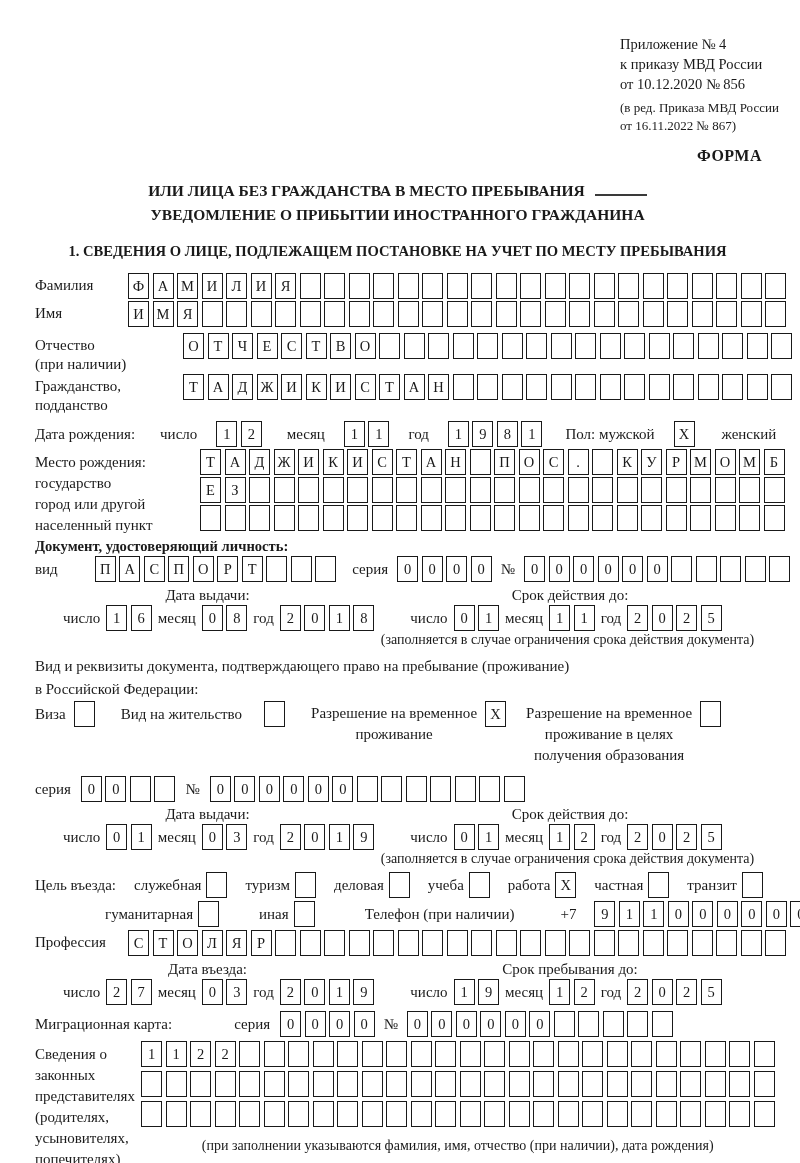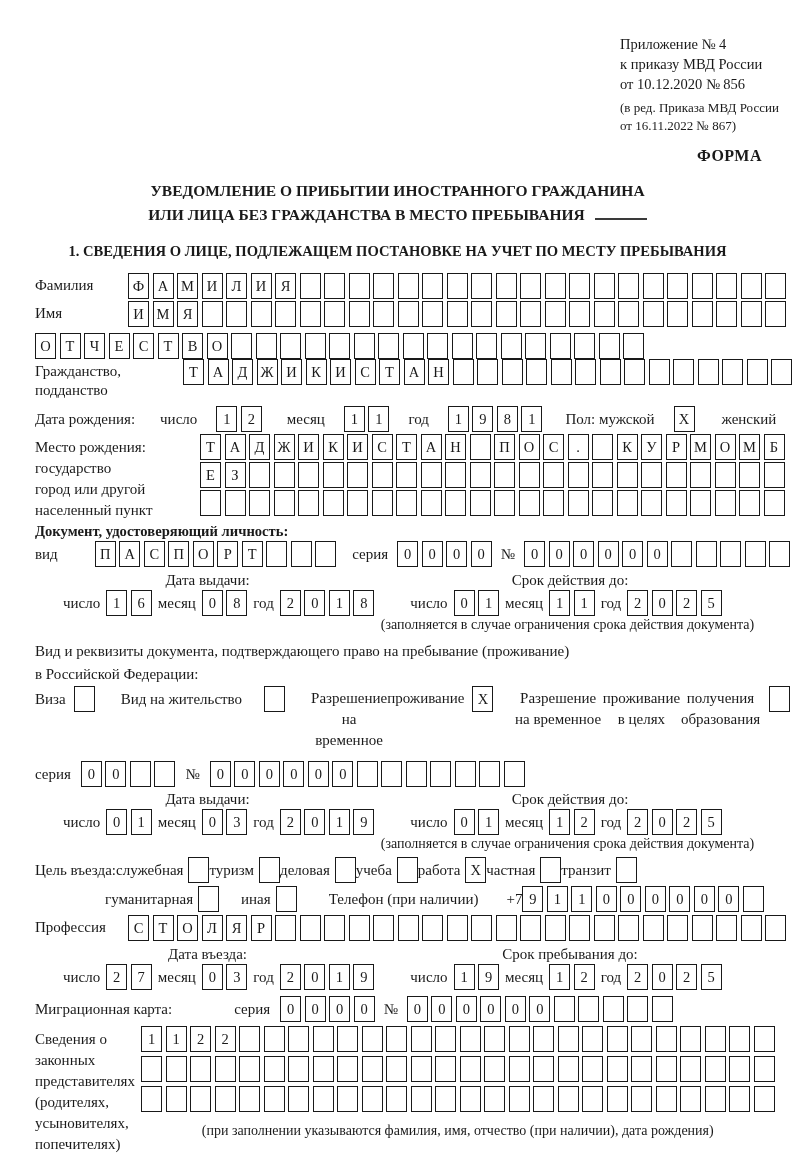--- a/index.html
+++ b/index.html
@@ -46,47 +46,47 @@
   .dategroup { display: inline-flex; align-items: center; gap: 6px; }
   .dp-left { margin-left: 28px; }
   .dp-right { margin-left: 36px; }
   .note-right { margin-left: 300px; width: 465px; text-align: center; font-size: 14px; line-height: 18px; }
 
   .intro { margin-top: 6px; line-height: 23px; }
 
   .res-row { display: flex; align-items: flex-start; margin-top: 0; }
   .opt { display: inline-flex; align-items: flex-start; gap: 8px; }
   .opt .txt { line-height: 26px; }
-  .stack { display: flex; flex-direction: row; text-align: center; line-height: 21px; padding-top: 2px; }
-
-  .purpose-row { display: flex; align-items: flex-end; gap: 0; margin-top: 4px; }
+  .stack { display: flex; flex-direction: column; text-align: center; line-height: 21px; padding-top: 2px; }
+
+  .purpose-row { display: flex; align-items: flex-end; gap: 18px; margin-top: 4px; }
   .purpose-row .opt { gap: 5px; }
 
   .rep-note { font-size: 14px; text-align: center; margin-top: 10px; line-height: 18px; }
 </style>
 </head>
 <body>
 
 <div class="page">
 
   <div class="appendix">
     <div>Приложение № 4</div>
     <div>к приказу МВД России</div>
     <div>от 10.12.2020 № 856</div>
     <div class="small gap-top">(в ред. Приказа МВД России</div>
     <div class="small">от 16.11.2022 № 867)</div>
   </div>
 
   <div class="forma">ФОРМА</div>
 
   <div class="title">
-    <div>УВЕДОМЛЕНИЕ О ПРИБЫТИИ ИНОСТРАННОГО ГРАЖДАНИНА</div>
     <div>
       <span>ИЛИ ЛИЦА БЕЗ ГРАЖДАНСТВА В МЕСТО ПРЕБЫВАНИЯ</span><span class="blank"></span>
     </div>
+    <div>УВЕДОМЛЕНИЕ О ПРИБЫТИИ ИНОСТРАННОГО ГРАЖДАНИНА</div>
   </div>
 
   <div class="section-heading">1. СВЕДЕНИЯ О ЛИЦЕ, ПОДЛЕЖАЩЕМ ПОСТАНОВКЕ НА УЧЕТ ПО МЕСТУ ПРЕБЫВАНИЯ</div>
 
   <div class="frow" style="margin-top:13px; margin-bottom:2px">
     <div class="flabel w93">Фамилия</div>
     <div class="boxes">
         <span class="cell">Ф</span>
         <span class="cell">А</span>
         <span class="cell">М</span>
@@ -144,20 +144,24 @@
         <span class="cell"></span>
         <span class="cell"></span>
         <span class="cell"></span>
         <span class="cell"></span>
         <span class="cell"></span>
         <span class="cell"></span>
       </div>
   </div>
 
   <div class="frow" style="margin-top:6px">
+    <div class="flabel w148">
+      <div>Отчество</div>
+      <div>(при наличии)</div>
+    </div>
     <div class="boxes">
         <span class="cell">О</span>
         <span class="cell">Т</span>
         <span class="cell">Ч</span>
         <span class="cell">Е</span>
         <span class="cell">С</span>
         <span class="cell">Т</span>
         <span class="cell">В</span>
         <span class="cell">О</span>
         <span class="cell"></span>

